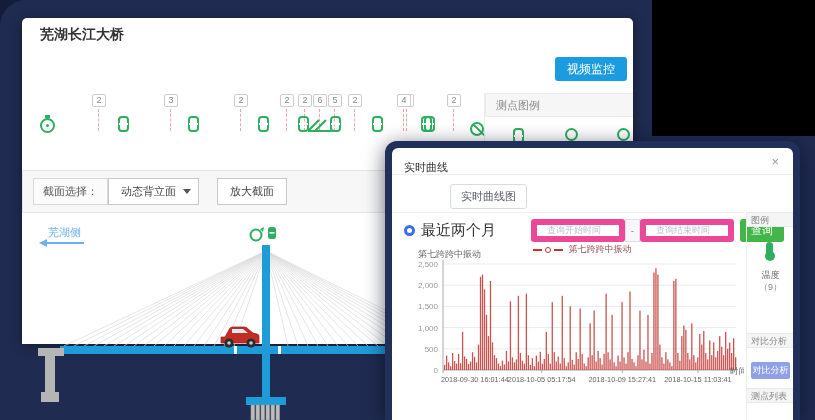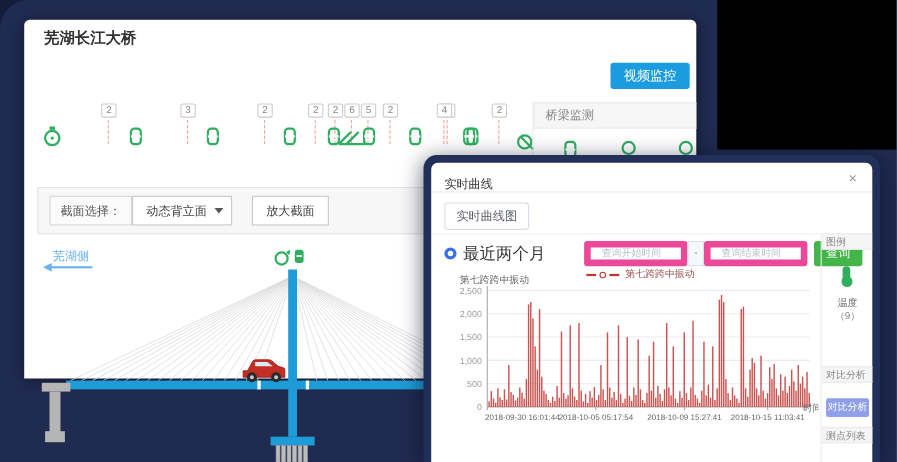--- a/index.html
+++ b/index.html
@@ -26,21 +26,21 @@
   .stopwatch:before { content:""; position:absolute; left:3px; top:-5px; width:5px; height:3px; background:#2fae5f; }
   .stopwatch:after { content:""; position:absolute; left:4px; top:4px; width:3px; height:3px; background:#2fae5f; border-radius:50%; }
   .noentry { position:absolute; width:14px; height:14px; border:2px solid #2fae5f; border-radius:50%; }
   .noentry:after { content:""; position:absolute; left:-1px; top:5px; width:16px; height:2px; background:#2fae5f; transform:rotate(45deg); }
   
   .panel { position:absolute; left:462px; top:75px; width:149px; height:327px; border-left:1px solid #ececec; }
   .panel-h { height:24px; background:#f6f6f6; border:1px solid #eaeaea; border-right:0; color:#888; font-size:11px;
     line-height:22px; padding-left:10px; }
   .circ-ic { position:absolute; width:13px; height:13px; border:2.5px solid #2fae5f; border-radius:50%; }
   
-  .sec-bar { position:absolute; left:12px; top:152px; width:433px; height:43px; background:#f7f7f7; border:1px solid #e4e4e4;
+  .sec-bar { position:absolute; left:0; top:152px; width:433px; height:43px; background:#f7f7f7; border:1px solid #e4e4e4;
     display:flex; align-items:center; padding-left:10px; }
   .sec-label { border:1px solid #d8d8d8; background:#fbfbfb; font-size:11px; color:#555; padding:5px 9px; }
   .sec-dd { position:relative; border:1px solid #c9c9c9; background:#fff; font-size:11px; color:#444; padding:5px 22px 5px 12px; cursor:pointer; }
   .sec-dd:after { content:""; position:absolute; right:7px; top:10px; border-left:4px solid transparent;
     border-right:4px solid transparent; border-top:5px solid #555; }
   .sec-btn { margin-left:18px; border:1px solid #c9c9c9; background:#fff; font-size:11px; color:#444; padding:5px 12px; cursor:pointer; }
   .side-label { position:absolute; left:26px; top:207px; color:#6cb2f2; font-size:11px; }
   .side-arrow { position:absolute; left:24px; top:224px; width:38px; height:2px; background:#6cb2f2; }
   .side-arrow:before { content:""; position:absolute; left:-7px; top:-3px; border-top:4px solid transparent;
     border-bottom:4px solid transparent; border-right:8px solid #6cb2f2; }
@@ -49,21 +49,21 @@
   .black-box { position:absolute; left:652px; top:0; width:163px; height:136px; background:#000; }
   
   .modal { position:absolute; left:385px; top:141px; width:415px; height:279px; background:#222f58;
     border-radius:12px 12px 0 0; box-shadow:0 4px 20px rgba(5,10,30,.6); padding:7px 7px 0 7px; }
   .modal-in { position:relative; width:401px; height:272px; background:#fff; border-radius:6px 6px 0 0; overflow:hidden; }
   .m-head { height:27px; border-bottom:1px solid #ececec; position:relative; }
   .m-title { position:absolute; left:12px; top:12px; font-size:11px; color:#333; }
   .m-close { position:absolute; right:14px; top:6px; font-size:13px; color:#999; cursor:pointer; }
   .m-tabs { position:absolute; left:12px; top:36px; display:flex; gap:6px; }
   .m-tab { font-size:11px; padding:4px 10px; border-radius:3px; cursor:pointer; }
-  .m-tab.plain { border:1px solid #d7dce4; color:#5a5e66; background:#fff; }
+  .m-tab.plain { border:1px solid #d7dce4; color:#5a5e66; background:#fff;margin-left:46px; }
   .m-tab.blue { background:#409eff; color:#fff; border:1px solid #409eff; }
   .m-div { position:absolute; left:0; top:64px; width:352px; border-top:1px solid #f0f0f0; }
   .m-ctrl { position:absolute; left:12px; top:70px; width:380px; height:24px; display:flex; align-items:center; }
   .radio { width:11px; height:11px; border:3.5px solid #3a6ee8; border-radius:50%; background:#fff; cursor:pointer; }
   .radio-lb { font-size:15px; color:#333; margin-left:6px; }
   .m-input { height:23px; width:94px; border:6px solid #ec4899; border-radius:3px; font-size:9px; color:#333; padding:0 10px; }
   .m-input::placeholder { color:#b9bfc9; }
   .m-sep { width:15px; height:23px; background:#f5f7fa; border:1px solid #dcdfe6; color:#909399; font-size:10px;
     text-align:center; line-height:21px; }
   .m-query { width:44px; height:23px; background:#44b549; color:#fff; border:none; border-radius:3px; font-size:11px; cursor:pointer; }
@@ -125,21 +125,21 @@
         <div class="link-ic" style="left: 402px; top: 24px;"></div>
         <div class="badge" style="left: 375px; top: 2px;">4</div>
         <div class="dash" style="left: 381px; top: 17px;"></div>
         <div class="link-ic" style="left: 399px; top: 24px;"></div>
         <div class="badge" style="left: 425px; top: 2px;">2</div>
         <div class="dash" style="left: 431px; top: 17px;"></div>
         <div class="noentry" style="left: 448px; top: 30px;"></div>
       </div>
 
     <div class="panel">
-      <div class="panel-h">桥梁监测</div>
+      <div class="panel-h">测点图例</div>
       <div id="panel-icons">
           <div class="link-ic" style="position: absolute; left: 28px; top: 35px;"></div>
           <div class="circ-ic" style="position: absolute; left: 80px; top: 35px;"></div>
           <div class="circ-ic" style="position: absolute; left: 132px; top: 35px;"></div>
         </div>
     </div>
 
     <div class="sec-bar">
       <span class="sec-label">截面选择：</span>
       <span class="sec-dd">动态背立面</span>

